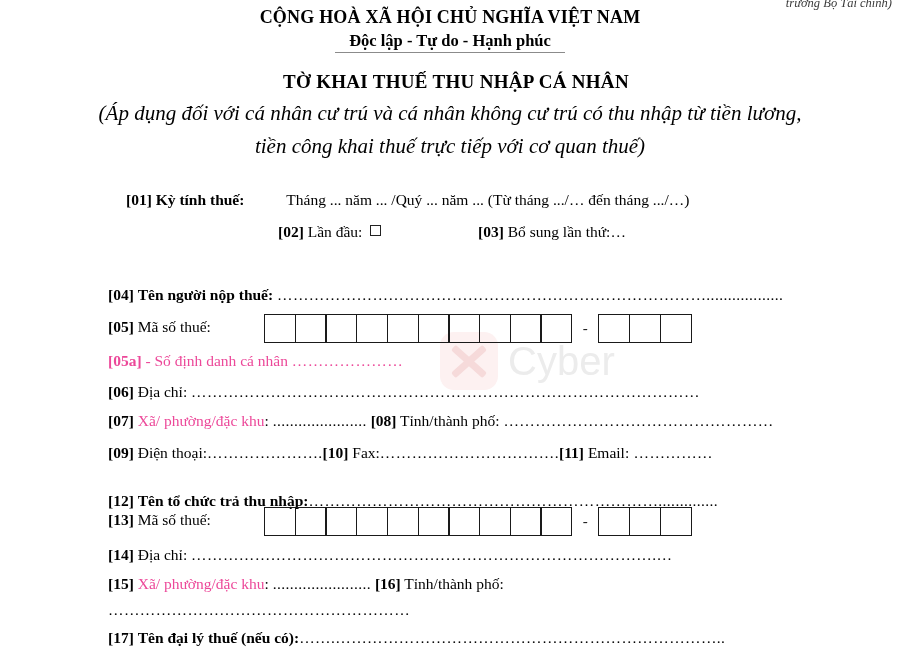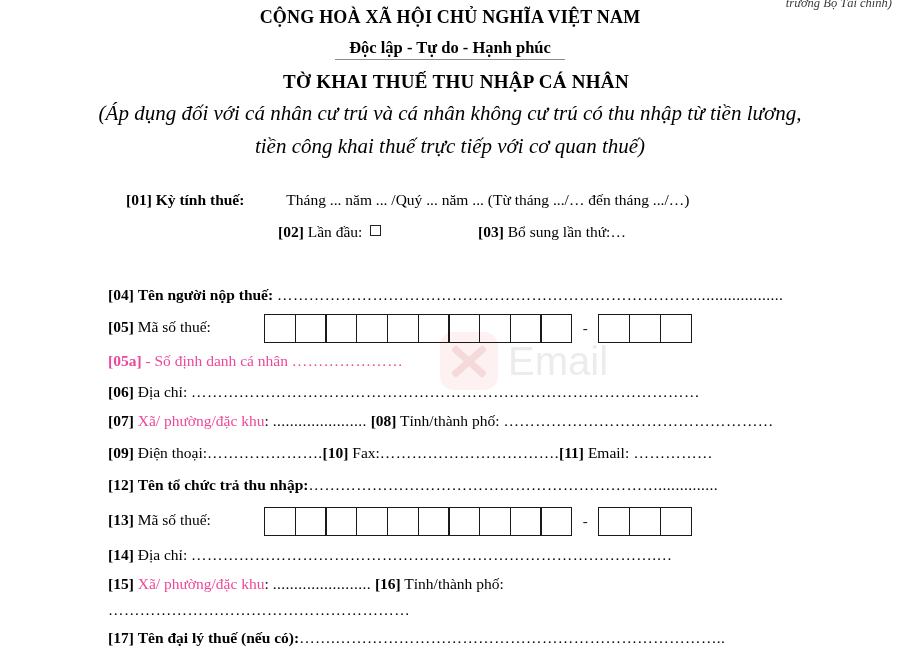--- a/index.html
+++ b/index.html
@@ -93,21 +93,21 @@
     line-height: 1.25;
     text-align: center;
   }
   .hdr-motto {
     font-size: 16.5px;
     font-weight: bold;
     line-height: 1.3;
     display: inline-block;
     border-bottom: 1.6px solid #8b8b8b;
     padding: 0 14px 1px 14px;
-    margin-top: 8px;
+    margin-top: 1px;
   }
 
   .title-block {
     position: absolute;
     left: 0;
     right: 0;
     top: 70px;
     text-align: center;
     z-index: 2;
   }
@@ -159,21 +159,21 @@
     background: #fff;
   }
 
   
   .r04 { left: 108px; top: 286px; }
   .r05 { left: 108px; top: 318px; }
   .r05a { left: 108px; top: 352px; }
   .r06 { left: 108px; top: 383px; }
   .r07 { left: 108px; top: 412px; }
   .r09 { left: 108px; top: 444px; }
-  .r12 { left: 108px; top: 476px; }
+  .r12 { left: 108px; top: 492px; }
   .r13 { left: 108px; top: 511px; }
   .r14 { left: 108px; top: 546px; }
   .r15 { left: 108px; top: 575px; }
   .r16cont { left: 108px; top: 601px; }
   .r17 { left: 108px; top: 629px; }
 
   
   .mst {
     position: absolute;
     display: flex;
@@ -199,21 +199,21 @@
     color: #1a1a1a;
   }
 </style>
 </head>
 <body>
 
 <div class="page">
 
   <div class="watermark">
     <div class="wm-badge"></div>
-    <div class="wm-text">Email</div>
+    <div class="wm-text">Cyber</div>
   </div>
 
   <div class="corner-note">trưởng Bộ Tài chính)</div>
 
   <div class="hdr">
     <div class="hdr-nation">CỘNG HOÀ XÃ HỘI CHỦ NGHĨA VIỆT NAM</div>
     <div class="hdr-motto">Độc lập - Tự do - Hạnh phúc</div>
   </div>
 
   <div class="title-block">

